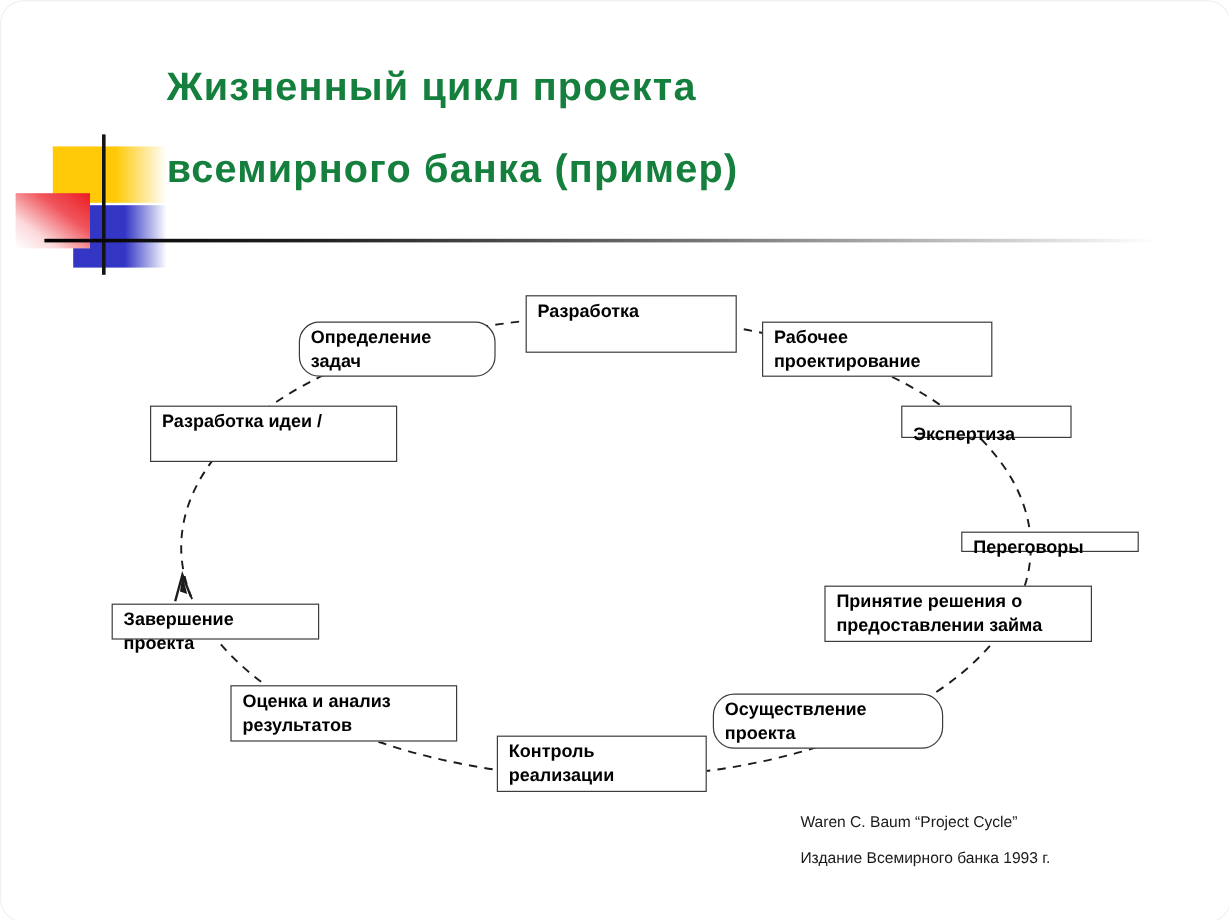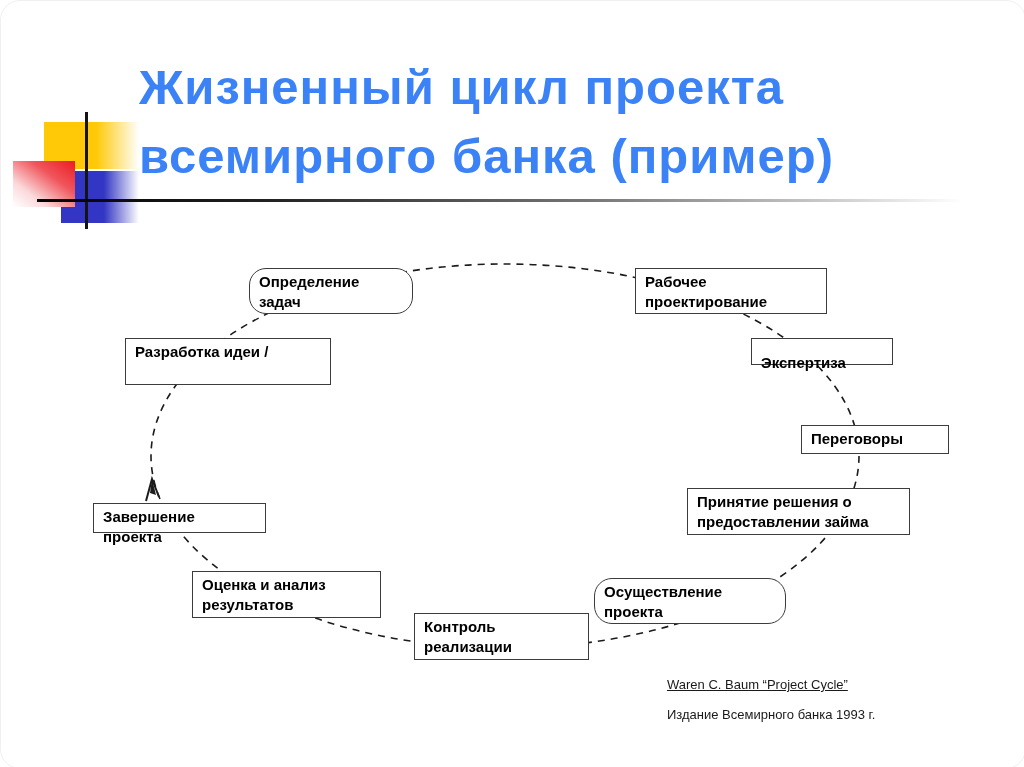--- a/index.html
+++ b/index.html
@@ -31,57 +31,57 @@
     left:84px;top:111px;width:3px;height:117px;z-index:4;
     background:#141414;
   }
   .deco-hline{
     left:36px;top:198px;width:926px;height:3px;z-index:4;
     background:linear-gradient(to right,#000 0%,#222 25%,#777 60%,#c9c9c9 85%,rgba(255,255,255,0) 100%);
   }
 
   
   .title{
-    position:absolute;left:138px;top:52px;width:860px;z-index:5;
-    color:#3b82f6;
-    font-size:49px;line-height:69px;font-weight:700;
+    position:absolute;left:138px;top:36px;width:860px;z-index:5;
+    color:#15803d;
+    font-size:33px;line-height:69px;font-weight:700;
     letter-spacing:1px;
     text-align:left;
   }
   .title .tline{display:block;white-space:nowrap;}
 
   
   .cycle-svg{position:absolute;left:0;top:0;z-index:1;}
 
   .box{
     position:absolute;z-index:2;box-sizing:border-box;
     background:#fff;border:1.5px solid #3c3c3c;
     padding:3px 9px;
     font-size:15px;line-height:20px;font-weight:700;color:#000;
   }
   .box .bl{display:block;white-space:nowrap;}
   .b-development   {left:437px;top:245px;width:176px;height:48px;}
   .b-tasks         {left:248px;top:267px;width:164px;height:46px;border-radius:17px;}
   .b-design        {left:634px;top:267px;width:192px;height:46px;}
   .b-idea          {left:124px;top:337px;width:206px;height:47px;}
   .b-appraisal     {left:750px;top:337px;width:142px;height:27px;padding-top:14px;}
-  .b-negotiations  {left:800px;top:424px;width:148px;height:29px;padding-top:3px;}
+  .b-negotiations  {left:800px;top:442px;width:148px;height:17px;padding-top:3px;}
   .b-decision      {left:686px;top:487px;width:223px;height:47px;}
   .b-implementation{left:593px;top:577px;width:192px;height:46px;border-radius:18px;}
   .b-monitoring    {left:413px;top:612px;width:175px;height:47px;}
   .b-evaluation    {left:191px;top:570px;width:189px;height:47px;}
   .b-completion    {left:92px;top:502px;width:173px;height:30px;}
 
   
   .credit{
     position:absolute;left:666px;z-index:5;
     font-size:13px;line-height:16px;color:#1a1a1a;font-weight:400;
     white-space:nowrap;
   }
-  .credit-1{top:676px;text-decoration:underline;}
+  .credit-1{top:676px;}
   .credit-2{top:706px;}
 </style>
 </head>
 <body>
 
 <div class="slide">
 
   <div class="deco deco-yellow"></div>
   <div class="deco deco-blue"></div>
   <div class="deco deco-red"></div>
@@ -92,20 +92,23 @@
     <span class="tline">Жизненный цикл проекта</span>
     <span class="tline">всемирного банка (пример)</span>
   </div>
 
   <svg class="cycle-svg" width="1024" height="767" viewBox="0 0 1024 767">
     <ellipse cx="504" cy="455" rx="354" ry="192" fill="none" stroke="#1c1c1c" stroke-width="1.6" stroke-dasharray="7 6"></ellipse>
     <path d="M145,500 L151,478 L158,496" fill="none" stroke="#1c1c1c" stroke-width="2" stroke-linejoin="miter"></path>
     <path d="M151,478 L149,492 L155,494 Z" fill="#1c1c1c"></path>
   </svg>
 
+  <div class="box b-development">
+    <span class="bl">Разработка</span>
+  </div>
 
   <div class="box b-tasks">
     <span class="bl">Определение</span>
     <span class="bl">задач</span>
   </div>
 
   <div class="box b-design">
     <span class="bl">Рабочее</span>
     <span class="bl">проектирование</span>
   </div>

